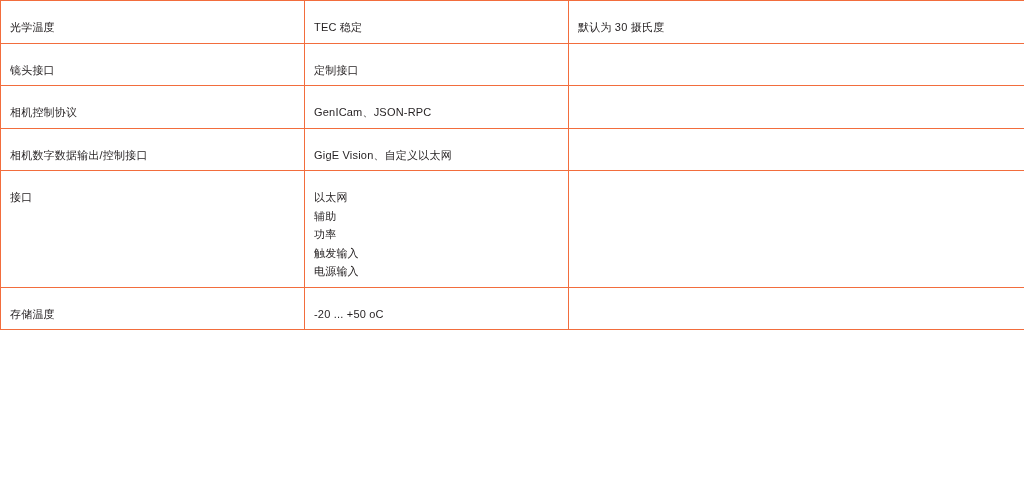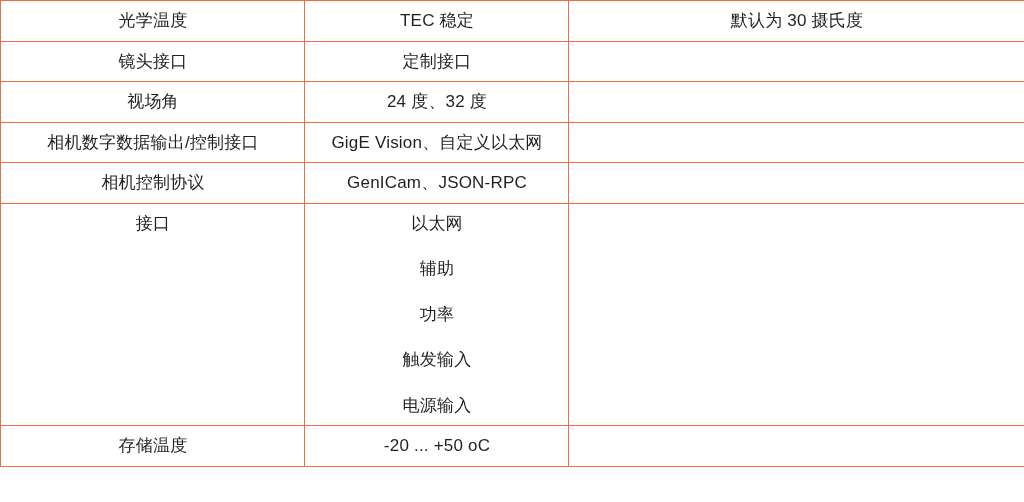--- a/index.html
+++ b/index.html
@@ -19,36 +19,35 @@
     table-layout: fixed;
     width: 1024px;
     margin: 0;
   }
   table.spec-table col.c1 { width: 304px; }
   table.spec-table col.c2 { width: 264px; }
   table.spec-table col.c3 { width: 456px; }
   table.spec-table td {
     border: 1px solid #f26d3d;
     vertical-align: top;
-    padding: 7px 8px 7px 9px;
-    font-size: 17px;
+    padding: 18px 8px 7px 9px;
+    font-size: 11px;
     line-height: 1.5;
     letter-spacing: 0.2px;
     word-break: break-word;
-    text-align: center;
   }
   table.spec-table tr.first-row td {
     border-top: 1px solid #f26d3d;
   }
   .cell-line {
     display: block;
     white-space: pre-wrap;
   }
   .cell-lines .cell-line + .cell-line {
-    margin-top: 20px;
+    margin-top: 2px;
   }
   .empty-cell { min-height: 14px; }
 </style>
 </head>
 <body>
 
 <table class="spec-table">
   <colgroup>
     <col class="c1">
       <col class="c2">
@@ -66,41 +65,32 @@
         <td>
           <span class="cell-line">镜头接口</span>
         </td>
         <td><span class="cell-lines"><span class="cell-line">定制接口</span></span></td>
         <td>
           <span class="cell-line empty-cell"></span>
         </td>
       </tr>
       <tr>
         <td>
-          <span class="cell-line">视场角</span>
+          <span class="cell-line">相机控制协议</span>
         </td>
-        <td><span class="cell-lines"><span class="cell-line">24 度、32 度</span></span></td>
+        <td><span class="cell-lines"><span class="cell-line">GenICam、JSON-RPC</span></span></td>
         <td>
           <span class="cell-line empty-cell"></span>
         </td>
       </tr>
       <tr>
         <td>
           <span class="cell-line">相机数字数据输出/控制接口</span>
         </td>
         <td><span class="cell-lines"><span class="cell-line">GigE Vision、自定义以太网</span></span></td>
-        <td>
-          <span class="cell-line empty-cell"></span>
-        </td>
-      </tr>
-      <tr>
-        <td>
-          <span class="cell-line">相机控制协议</span>
-        </td>
-        <td><span class="cell-lines"><span class="cell-line">GenICam、JSON-RPC</span></span></td>
         <td>
           <span class="cell-line empty-cell"></span>
         </td>
       </tr>
       <tr>
         <td>
           <span class="cell-line">接口</span>
         </td>
         <td><span class="cell-lines"><span class="cell-line">以太网</span><span class="cell-line">辅助</span><span class="cell-line">功率</span><span class="cell-line">触发输入</span><span class="cell-line">电源输入</span></span></td>
         <td>

